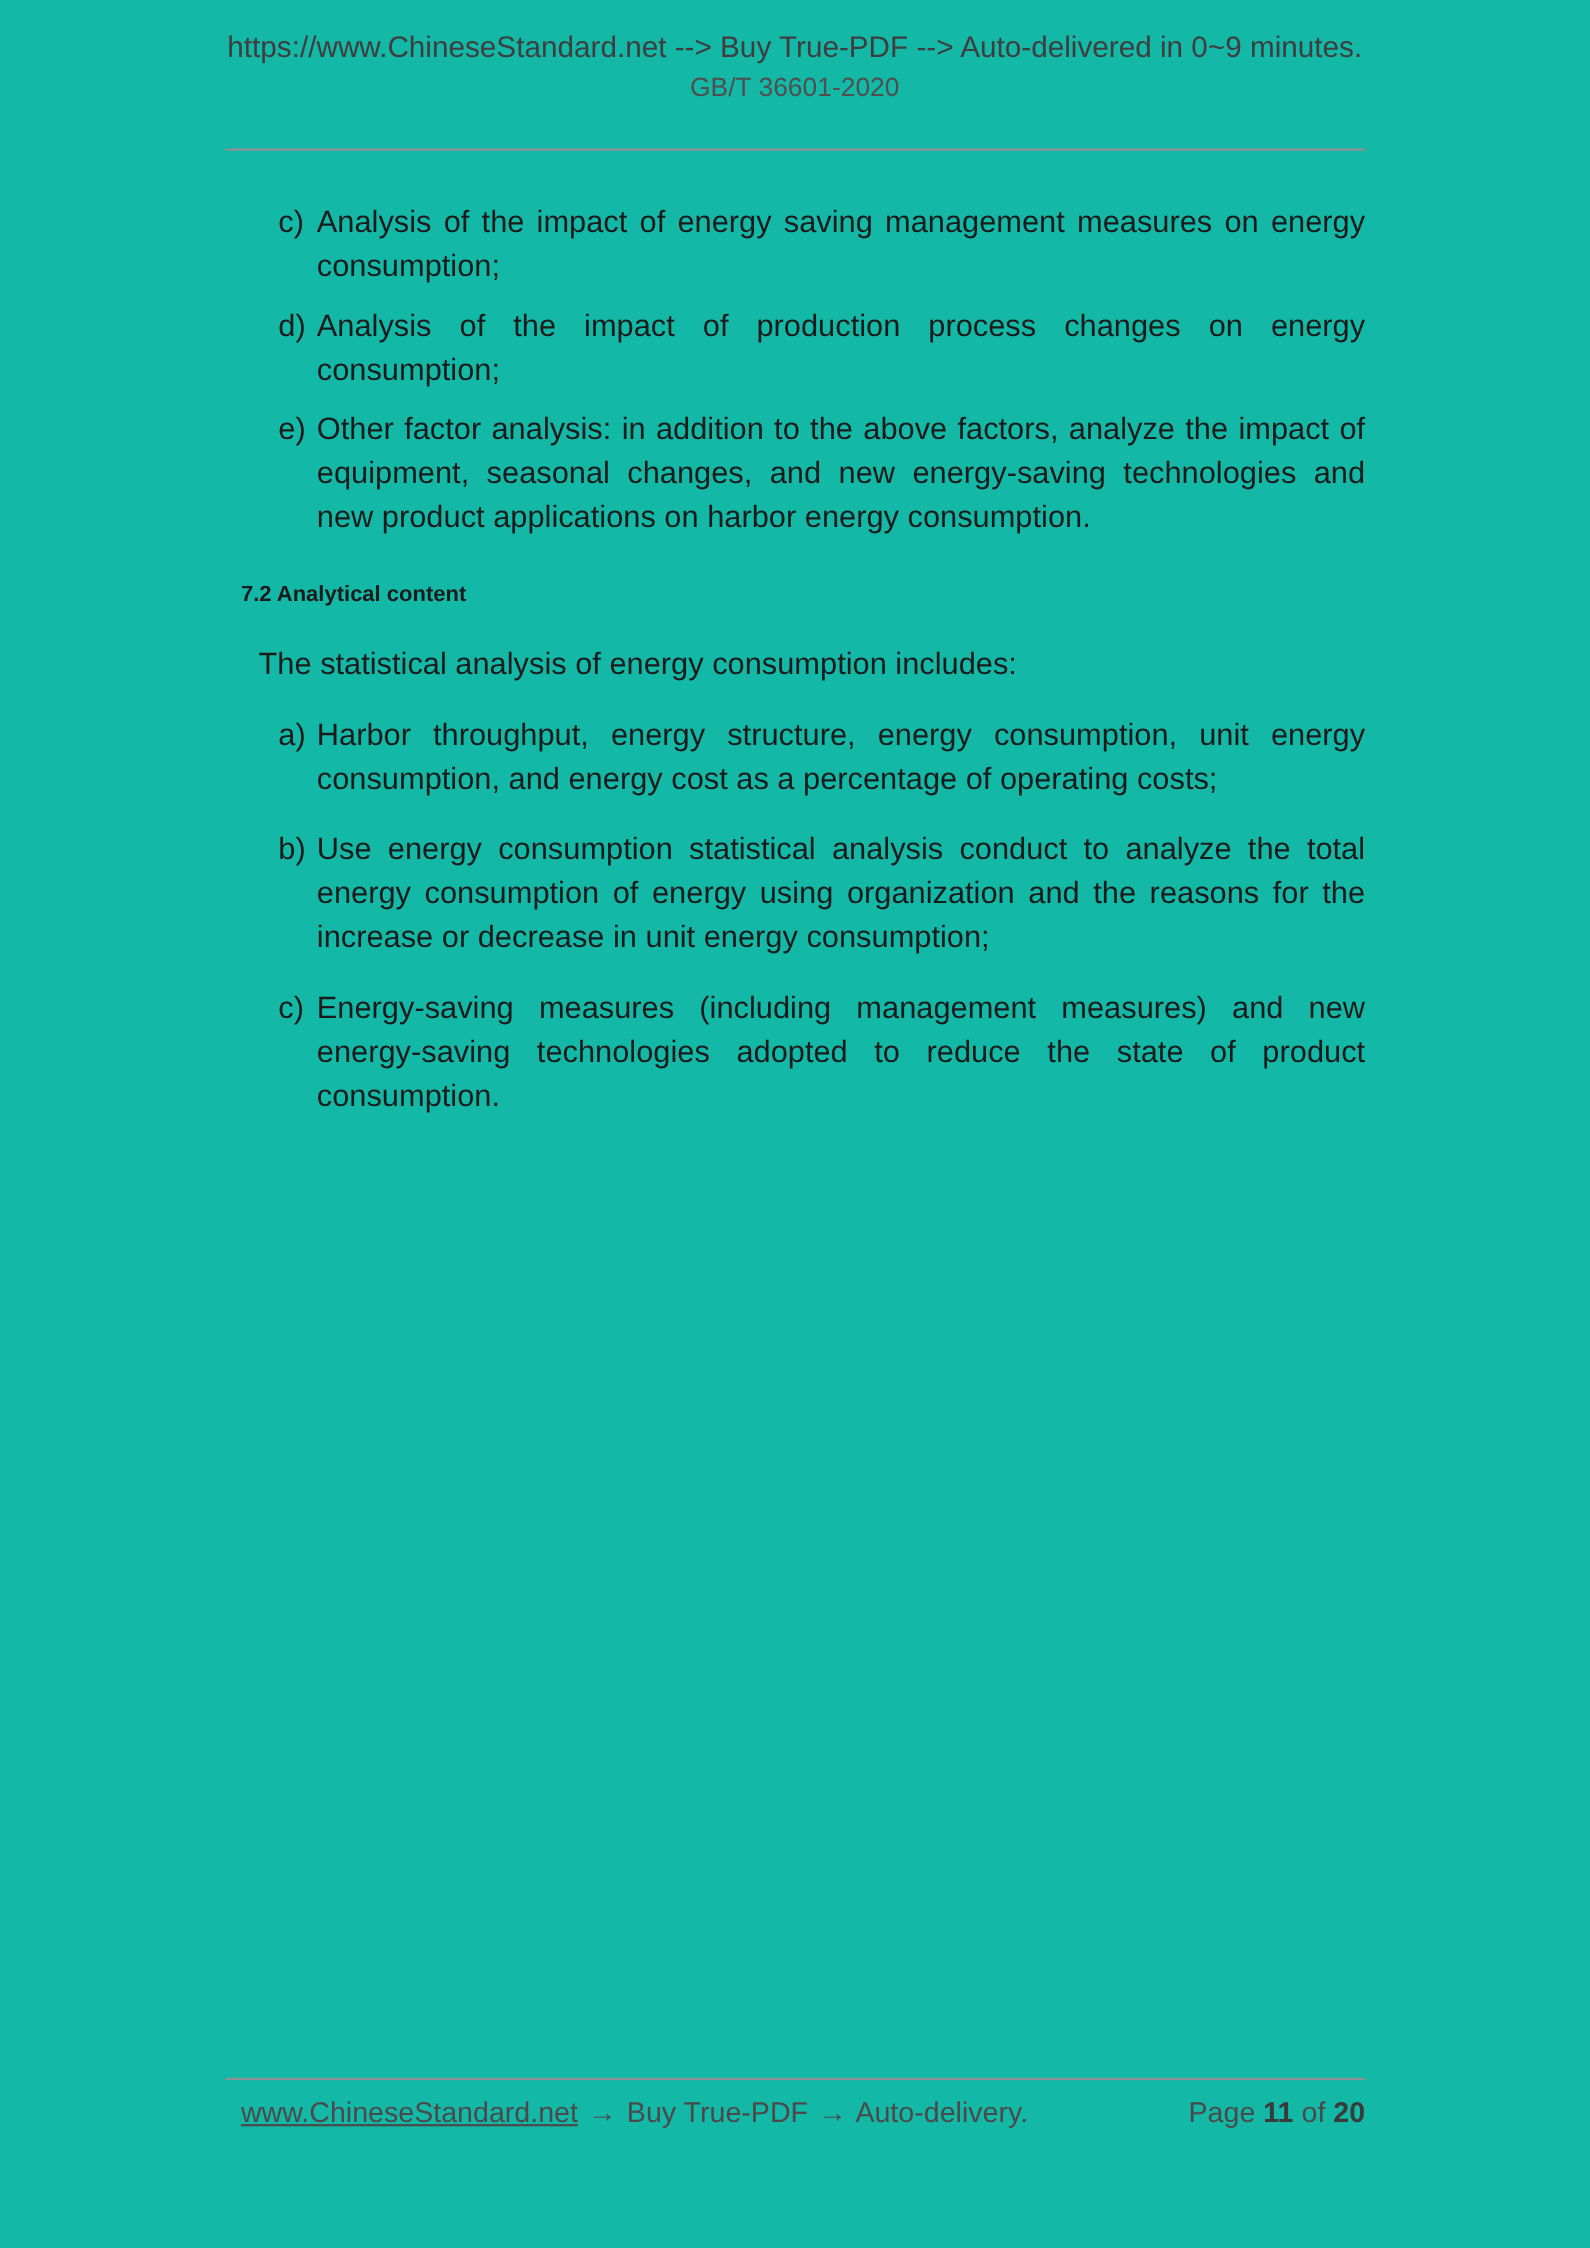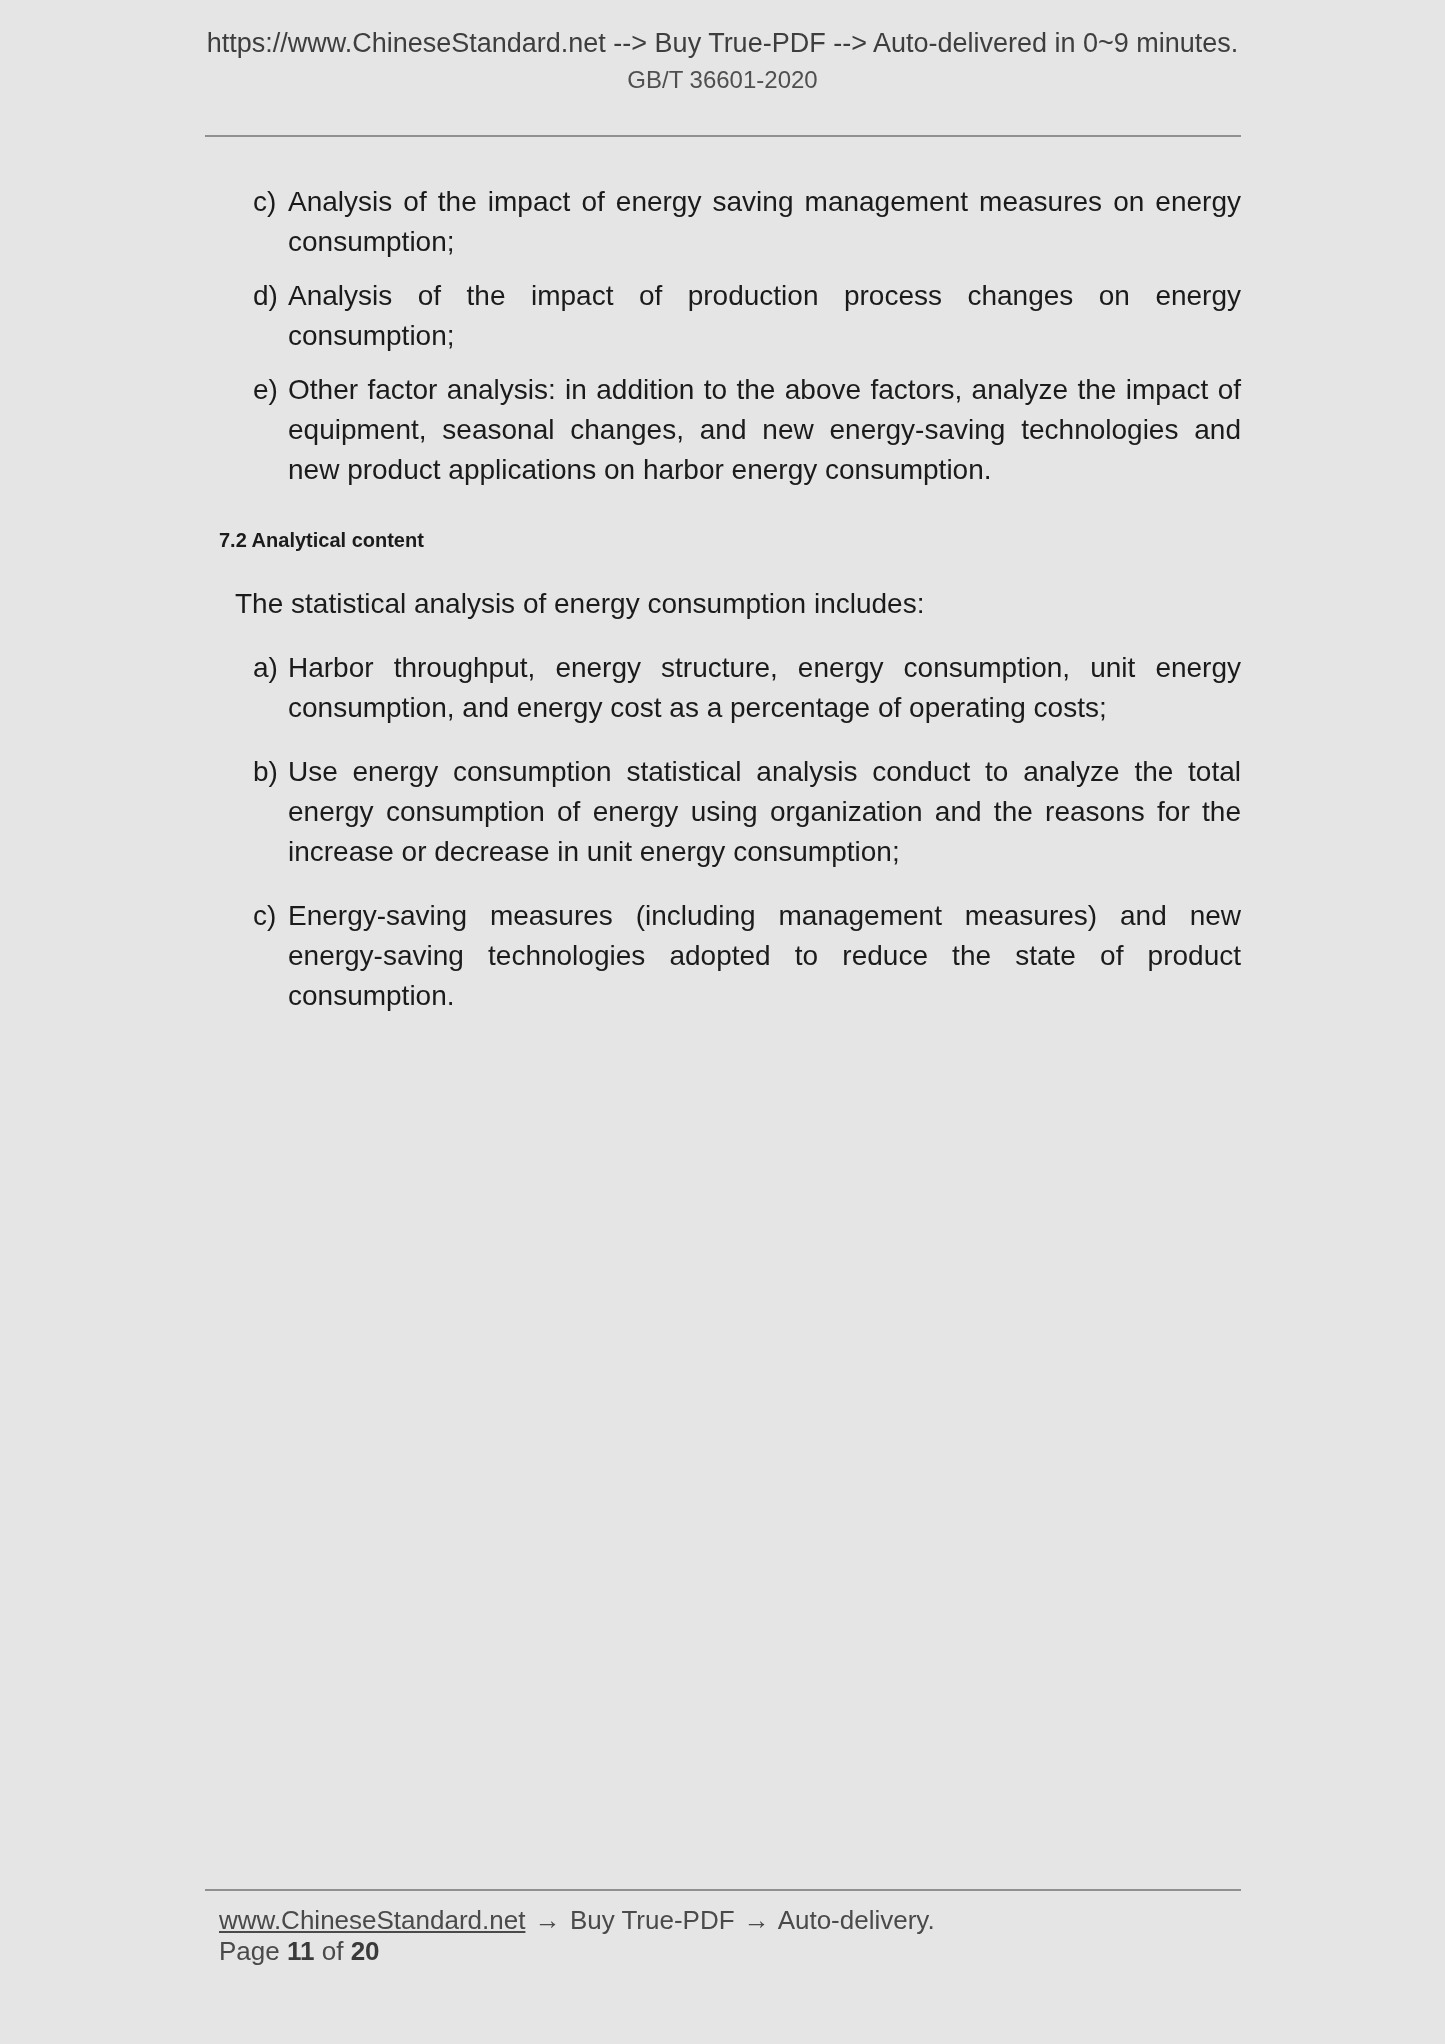--- a/index.html
+++ b/index.html
@@ -1,20 +1,20 @@
 <!DOCTYPE html>
 <html><head>
 <meta charset="utf-8">
 <style>
   html, body { margin: 0; padding: 0; background: #ffffff; }
   .page {
     position: relative;
     width: 1445px;
     height: 2044px;
-    background: #e5e5e5;
+    background: #14b8a6;
     font-family: "Liberation Sans", sans-serif;
     color: #1b1b1b;
     overflow: hidden;
   }
 
   
   .header {
     position: absolute;
     top: 26px;
     left: 0;
@@ -82,21 +82,20 @@
   .footer {
     position: absolute;
     top: 1905px;
     left: 219px;
     width: 1022px;
     display: flex;
     justify-content: space-between;
     align-items: baseline;
     font-size: 26px;
     color: #4a4a4a;
-    flex-direction: column;
   }
   .footer-left a {
     color: #4a4a4a;
     text-decoration: underline;
     cursor: pointer;
   }
   .arrow {
     color: #4a4a4a;
     padding: 0 2px;
   }

